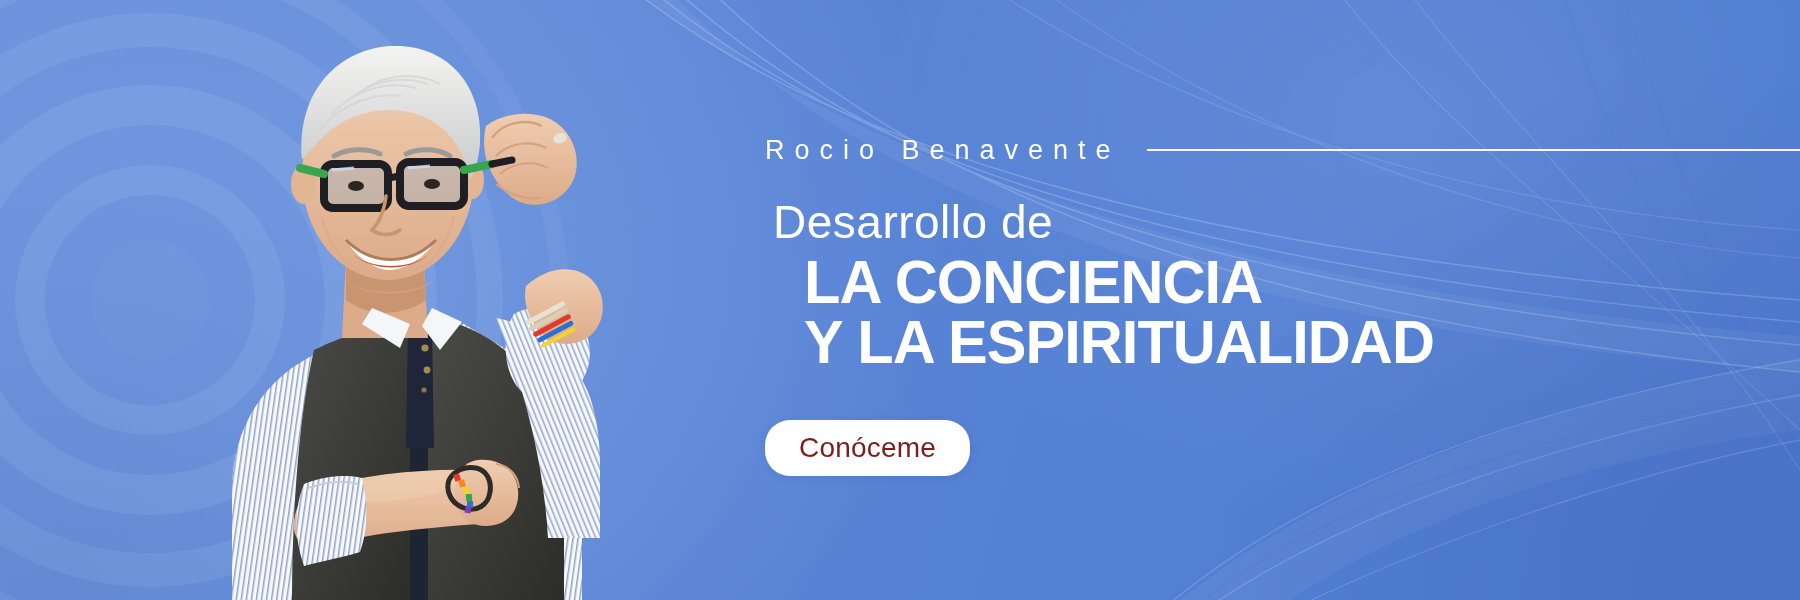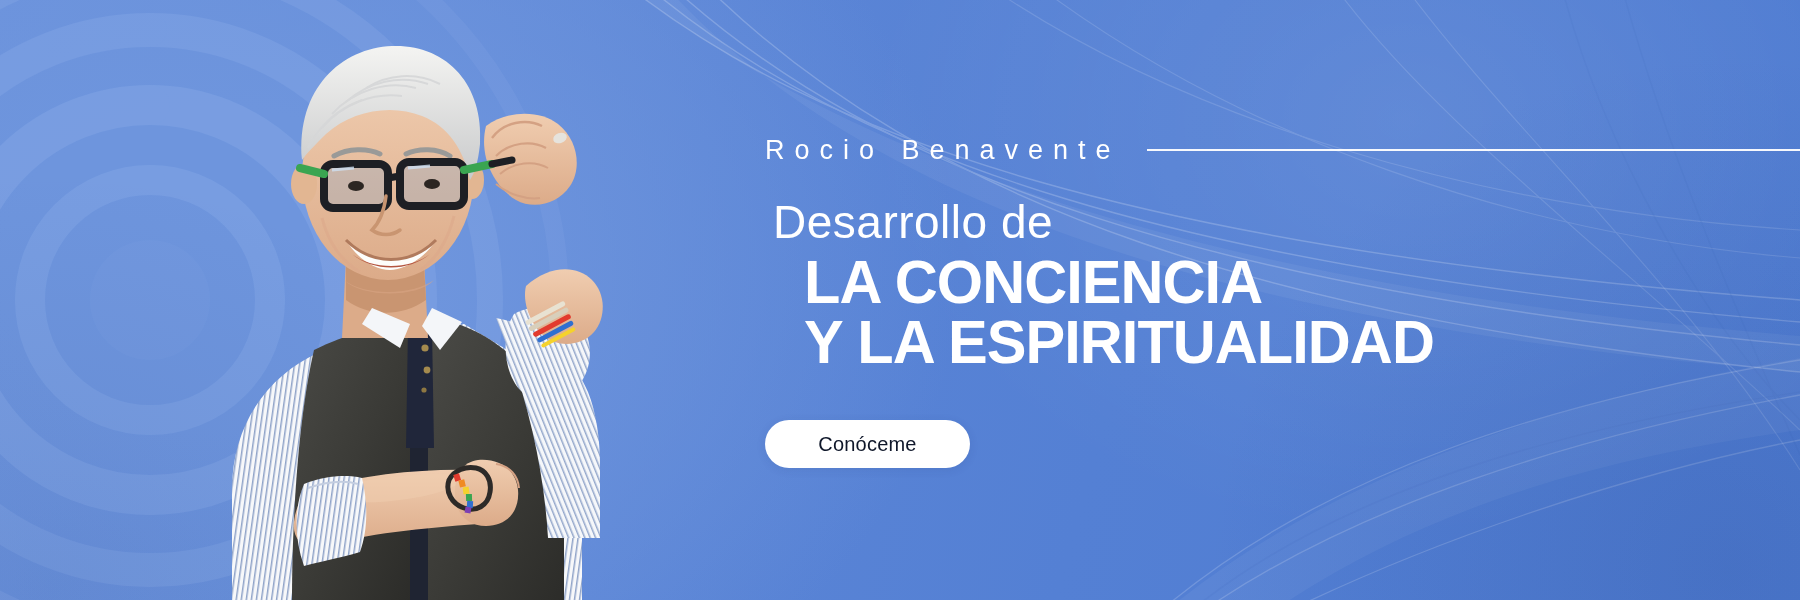--- a/index.html
+++ b/index.html
@@ -109,27 +109,27 @@
     line-height:.97;
     letter-spacing:-1px;
     white-space:nowrap;
     transform:scaleX(.96);
     transform-origin:left center;
   }
 
   .cta{
     position:absolute;
     left:0; top:420px;
-    width:205px; height:48px;
+    width:205px; height:56px;
     border:none;
     border-radius:25px;
     background:#ffffff;
-    color:#0f172a;
+    color:#7f1d1d;
     font-family:"Liberation Sans", sans-serif;
-    font-size:20px;
+    font-size:28px;
     font-weight:400;
     letter-spacing:.2px;
     cursor:pointer;
     display:flex; align-items:center; justify-content:center;
     box-shadow:0 2px 10px rgba(25,50,110,.10);
   }
 </style>
 </head>
 <body>
 

